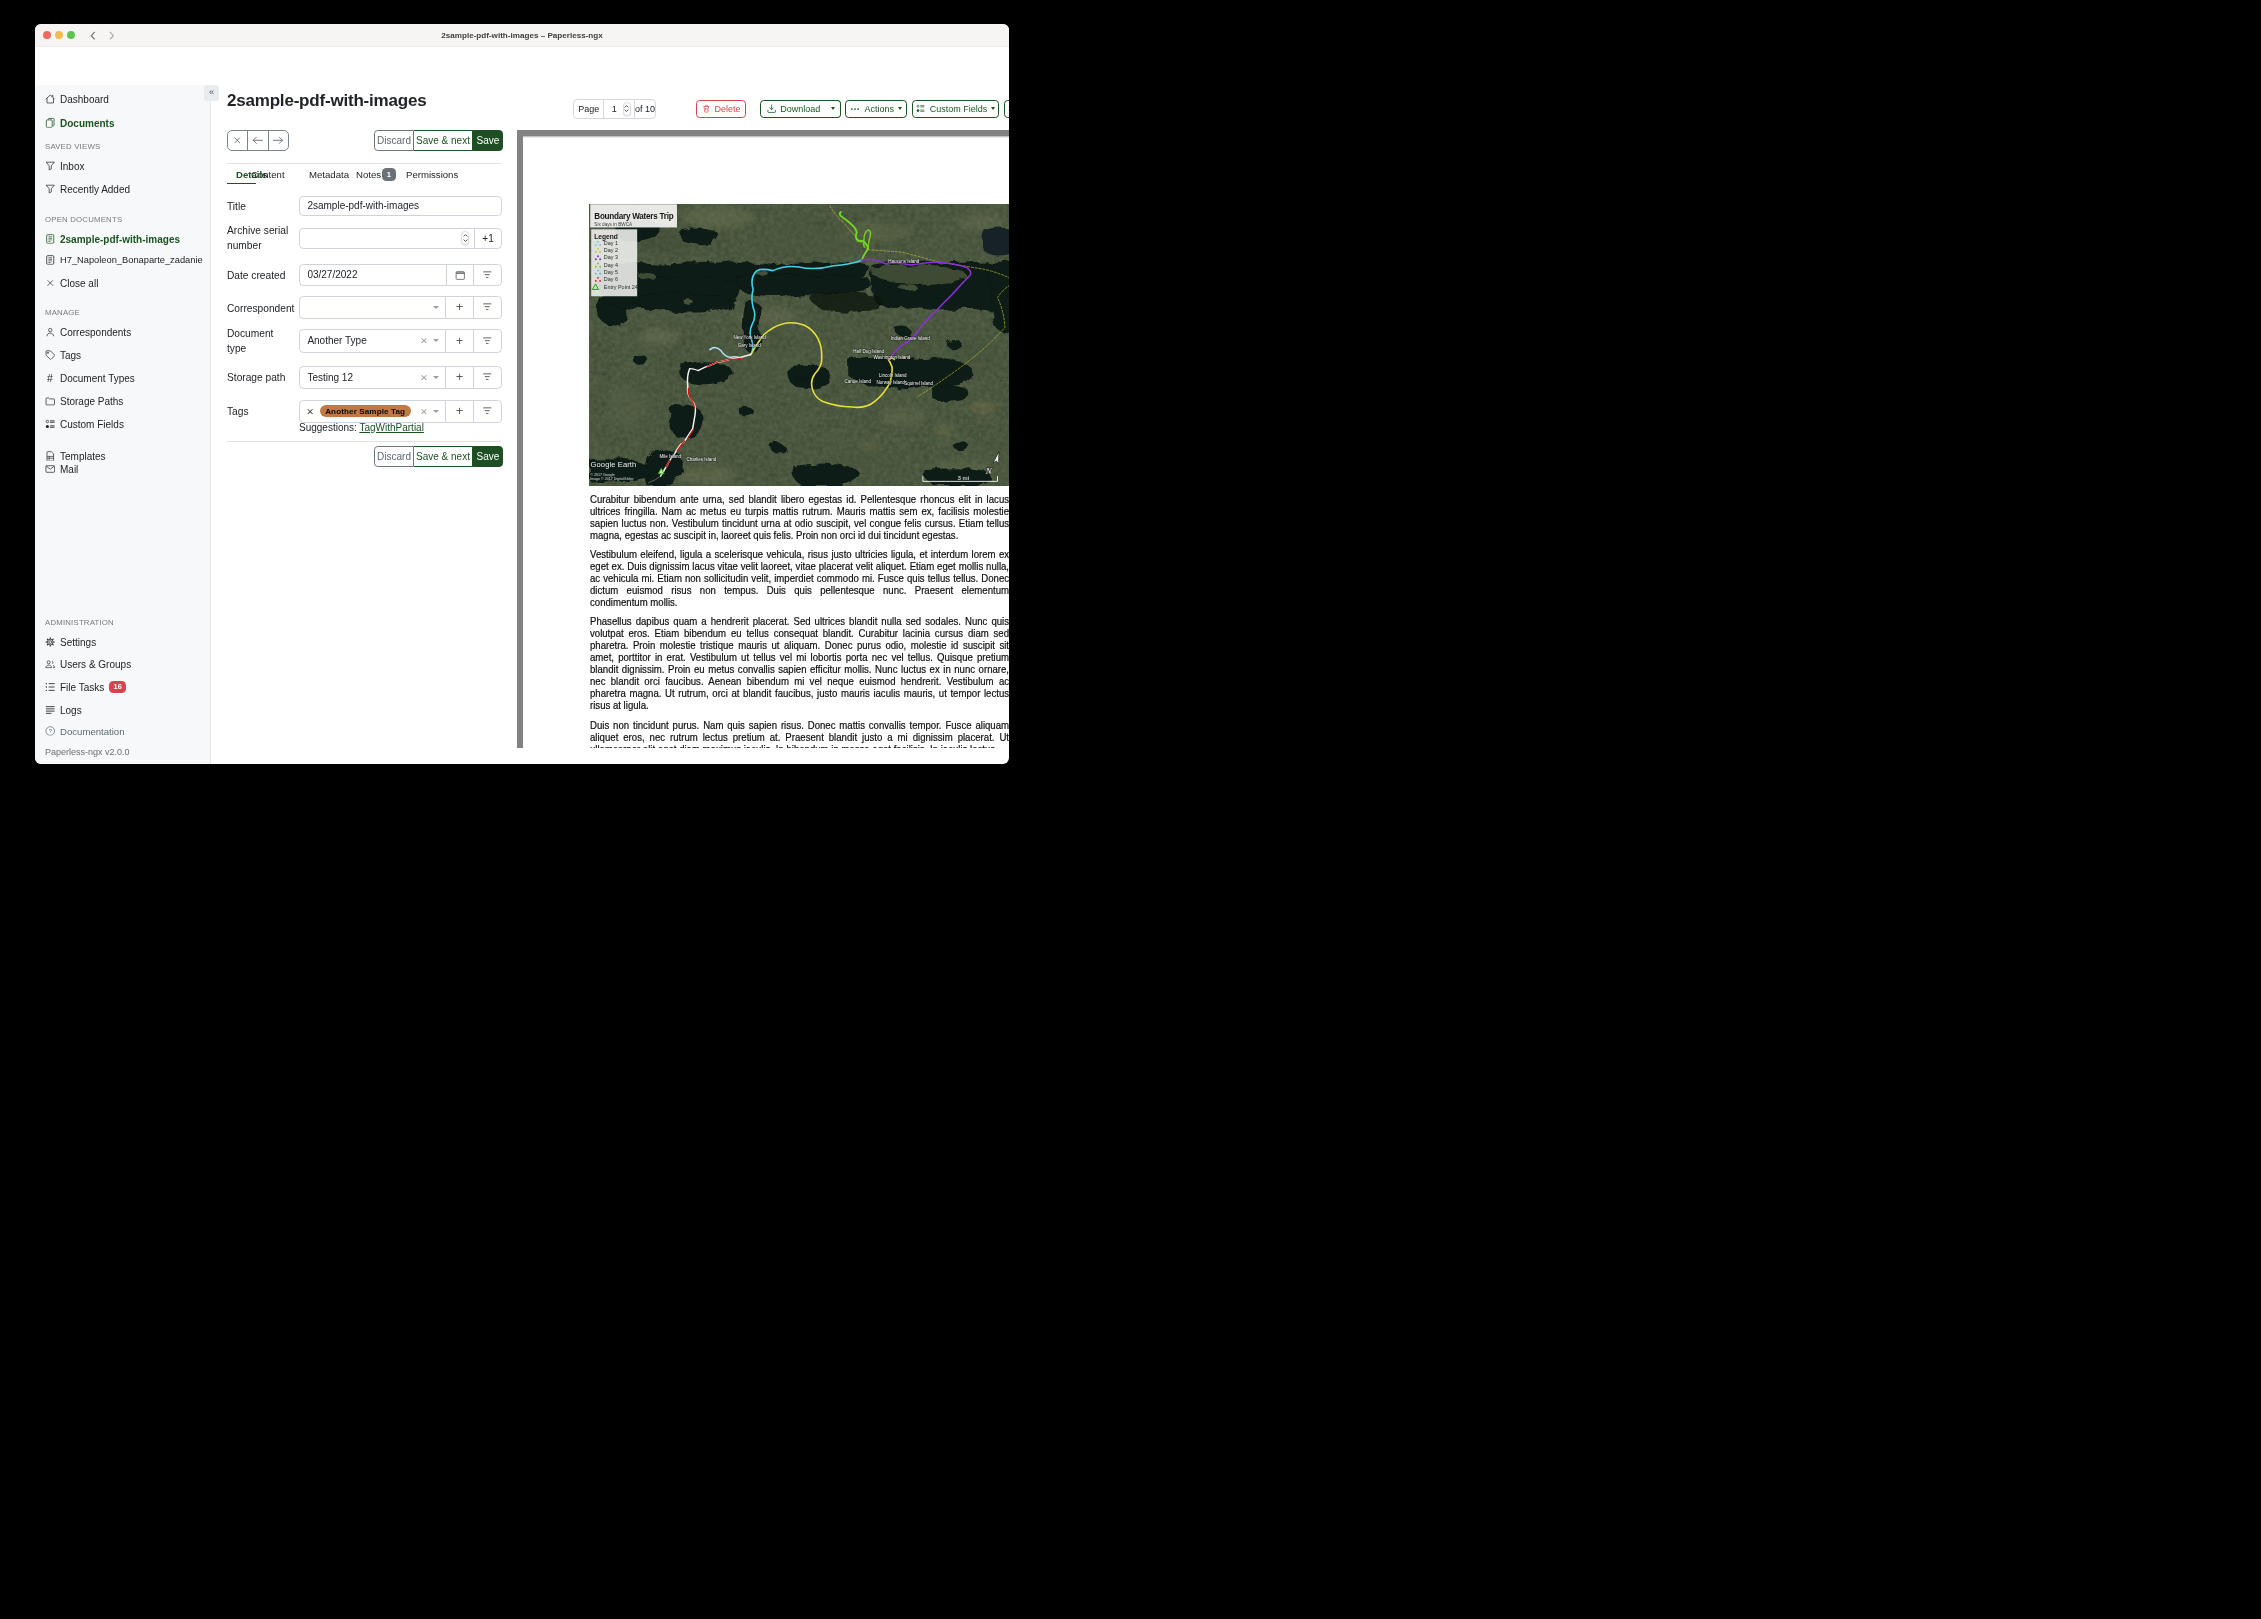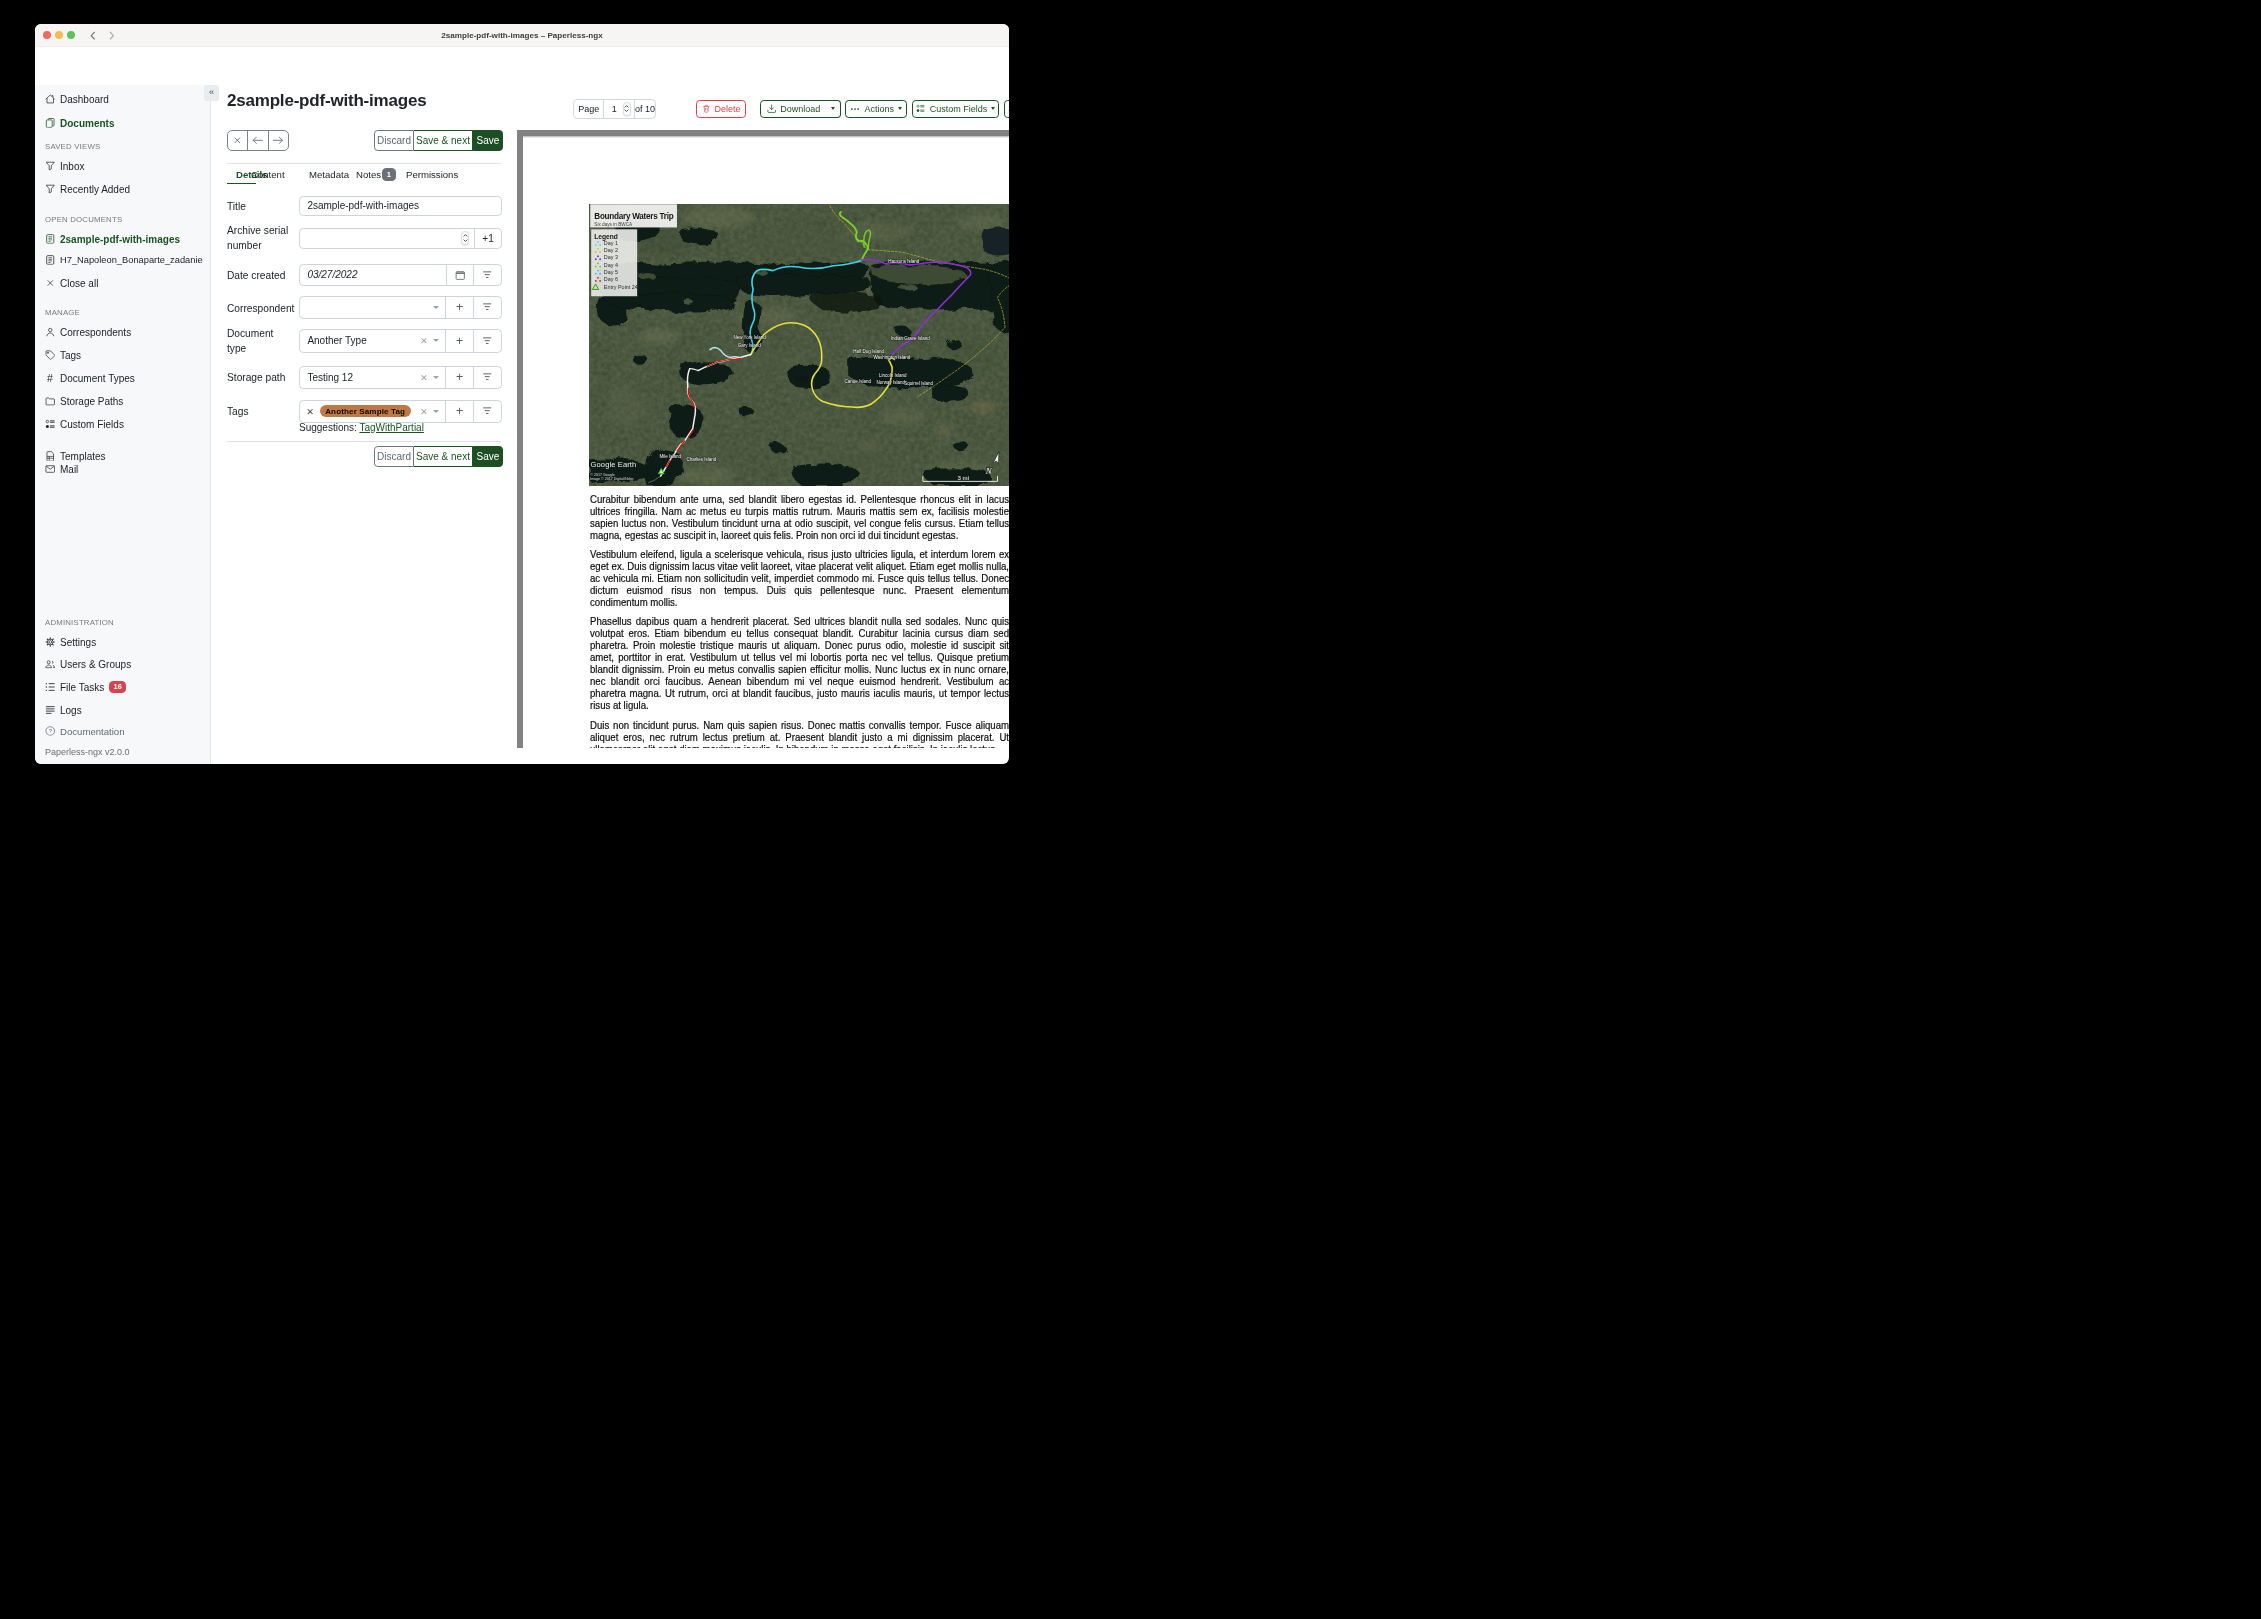--- a/index.html
+++ b/index.html
@@ -321,21 +321,21 @@
               </svg>
               <svg width="5" height="3.1" viewBox="0 0 8 5" fill="none" stroke="#222" stroke-width="1.3">
                 <path d="M1 1l3 3 3-3"></path>
               </svg>
             </span>
           </div>
       <div class="fseg" style="width:27px;font-size:10px;color:#212529;">+1</div>
     </div>
 
     <div class="flabel" style="top:244px;">Date created</div>
-    <div class="finput" style="top:240px;height:22.5px;font-style:italic;">
+    <div class="finput" style="top:240px;height:22.5px;">
       <div class="selmain">03/27/2022</div>
       <div class="fseg" style="width:27px;">
         <svg width="10.5" height="10.5" viewBox="0 0 16 16" fill="none" stroke="#55595d" stroke-width="1.2">
               <rect x="1.7" y="2.5" width="12.6" height="11.8" rx="1.4"></rect>
               <path d="M1.7 5.4h12.6" stroke-width="1"></path>
               <path d="M1.9 5.2h12.2v-1.5h-12.2z" fill="#55595d" stroke="none"></path>
             </svg>
       </div>
       <div class="fseg" style="width:28px;">
         <svg class="filtericon" width="10.5" height="9.3" viewBox="0 0 17 15" stroke="#55595d" stroke-width="1.5">

